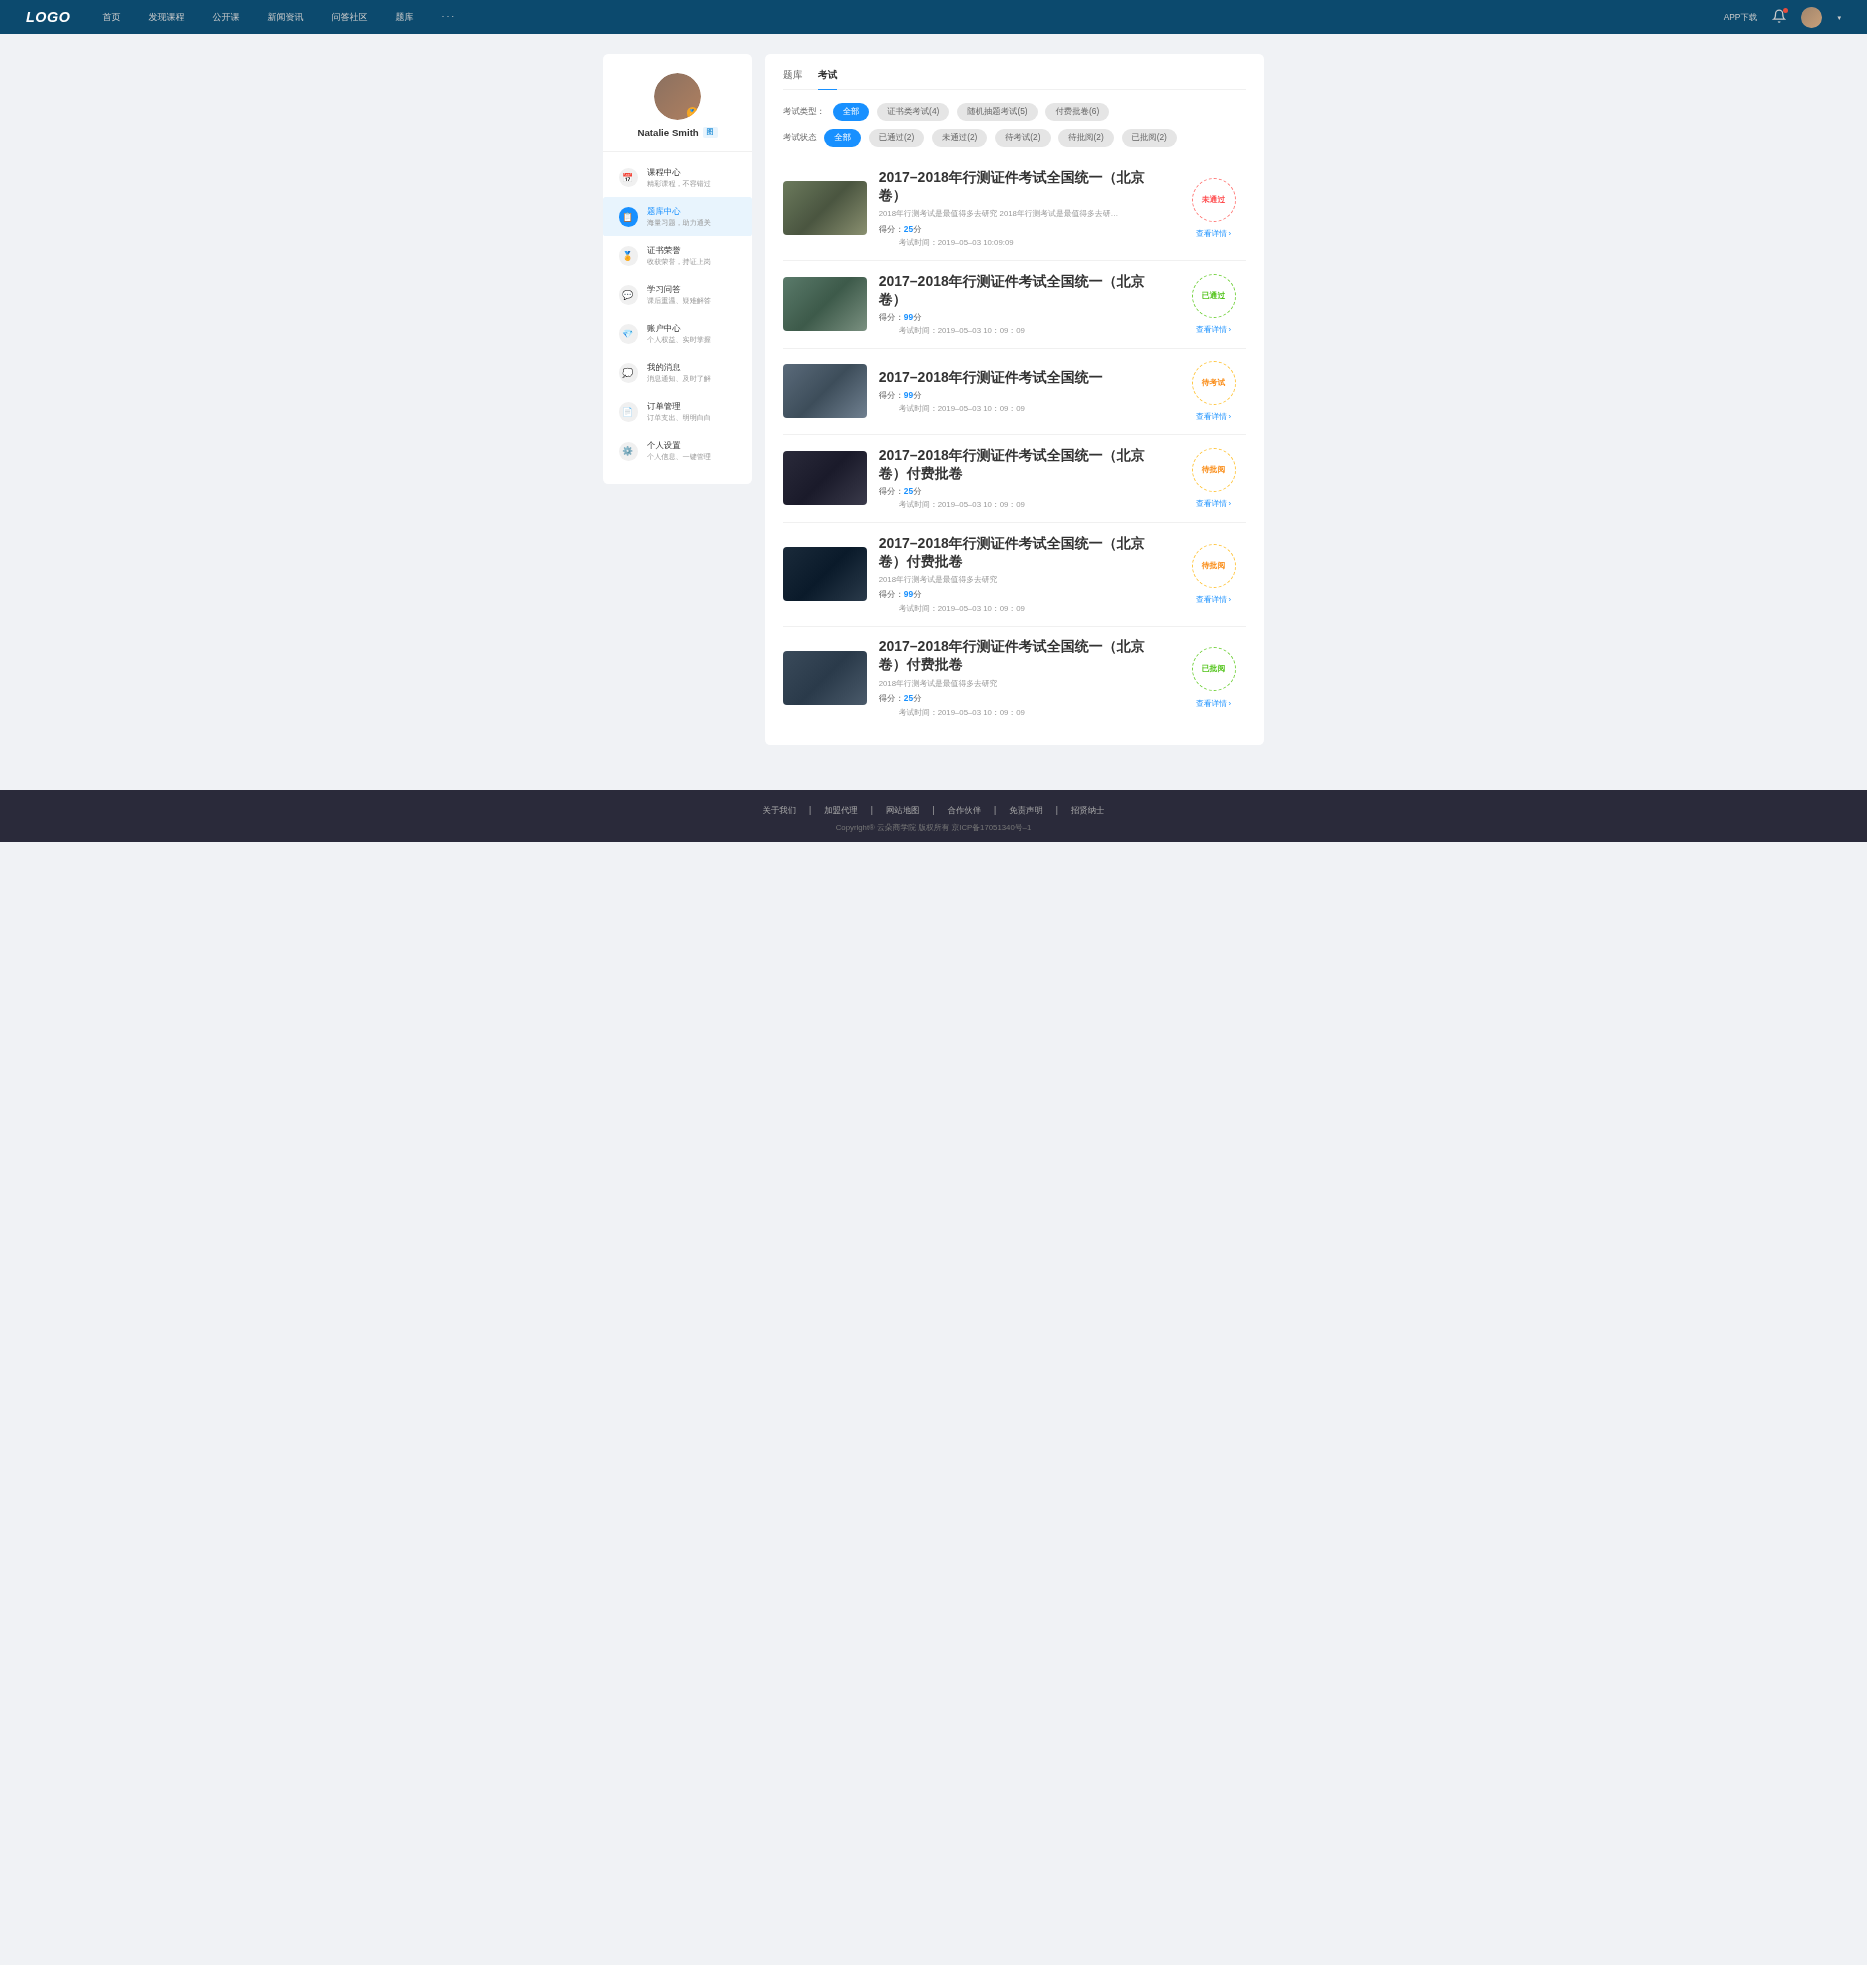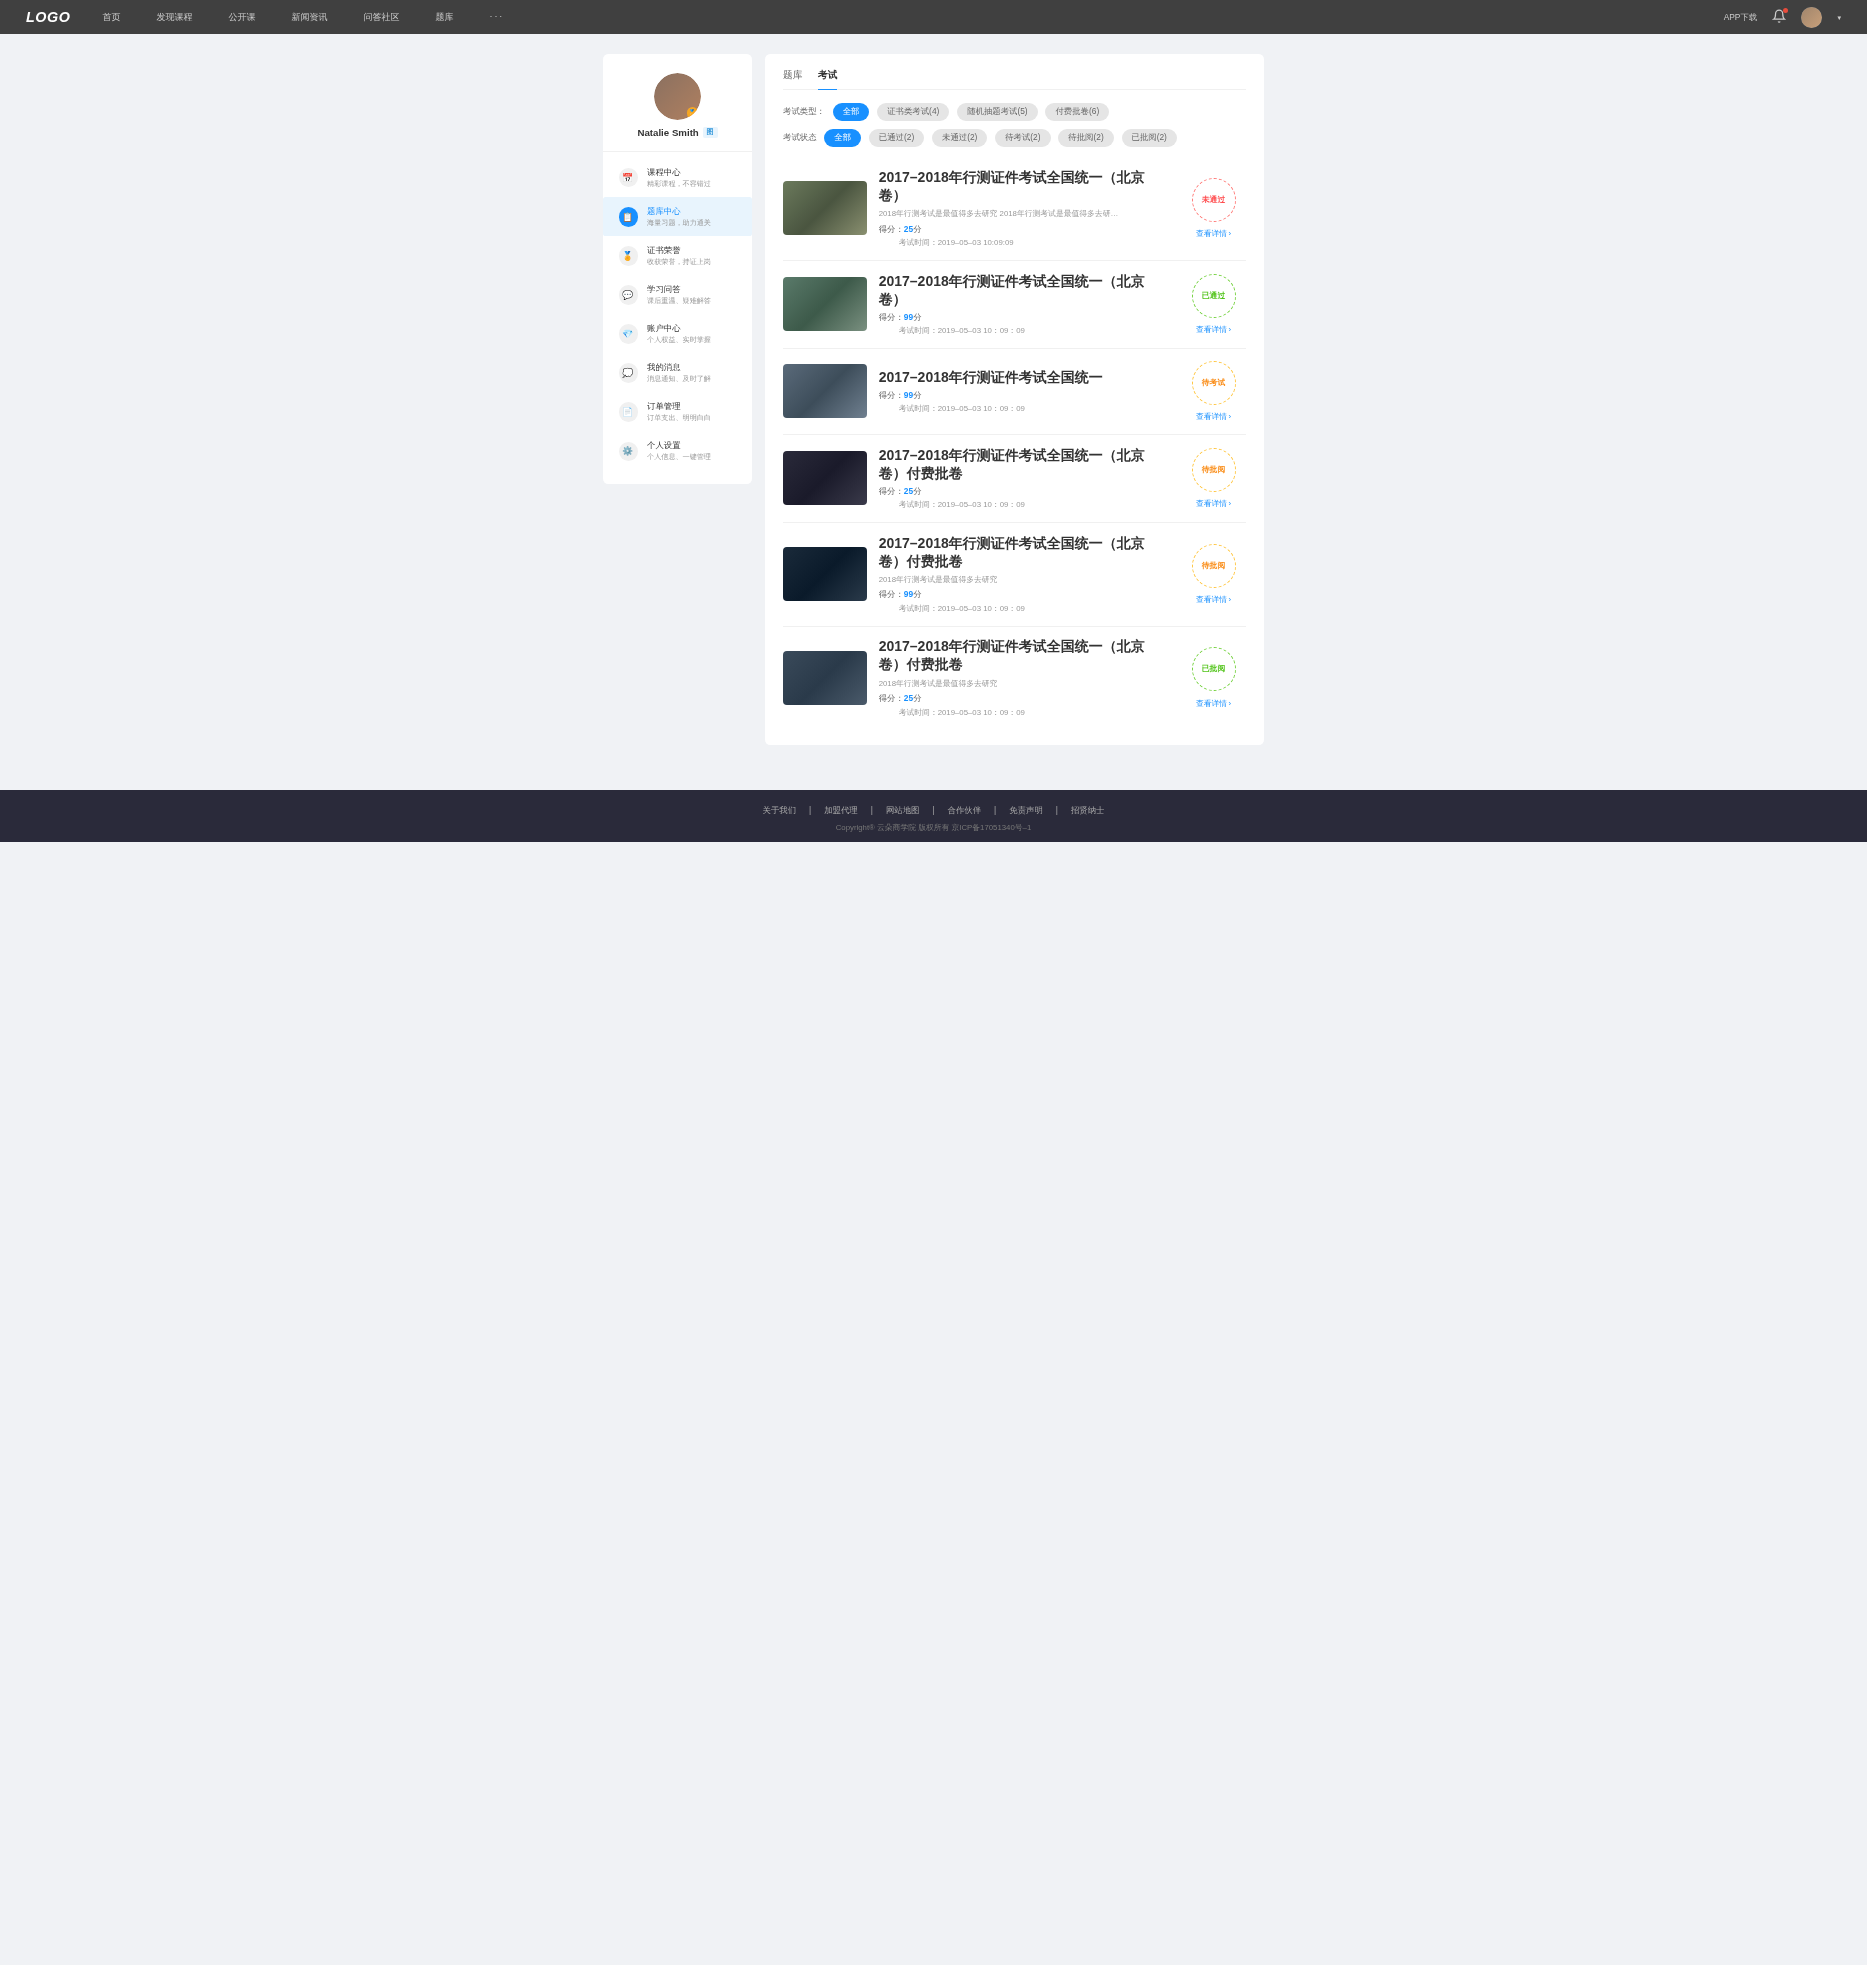--- a/index.html
+++ b/index.html
@@ -1,39 +1,39 @@
 <!DOCTYPE html>
 <html style="font-size:10.4px"><head>
   <meta charset="utf-8">
   <style>
     * { margin: 0; padding: 0; box-sizing: border-box; }
     body { font-family: 'PingFang SC', 'Microsoft YaHei', sans-serif; background: #f0f2f5; min-height: 100vh; font-size: 9px; color: #333; }
 
     
     .navbar {
-      background: #404040;
+      background: #0c4a6e;
       height: 34px;
       display: flex;
       align-items: center;
       padding: 4px 26px;
       position: sticky;
       top: 0;
       z-index: 100;
     }
     .navbar-logo {
       color: #fff;
       font-size: 14.3px;
       font-weight: bold;
       font-style: italic;
       margin-right: 32px;
       letter-spacing: 0.6px;
     }
     .navbar-links {
       display: flex;
-      gap: 36px;
+      gap: 28px;
       flex: 1;
     }
     .navbar-links a {
       color: #ccc;
       text-decoration: none;
       font-size: 9px;
       cursor: pointer;
     }
     .navbar-right {
       display: flex;

